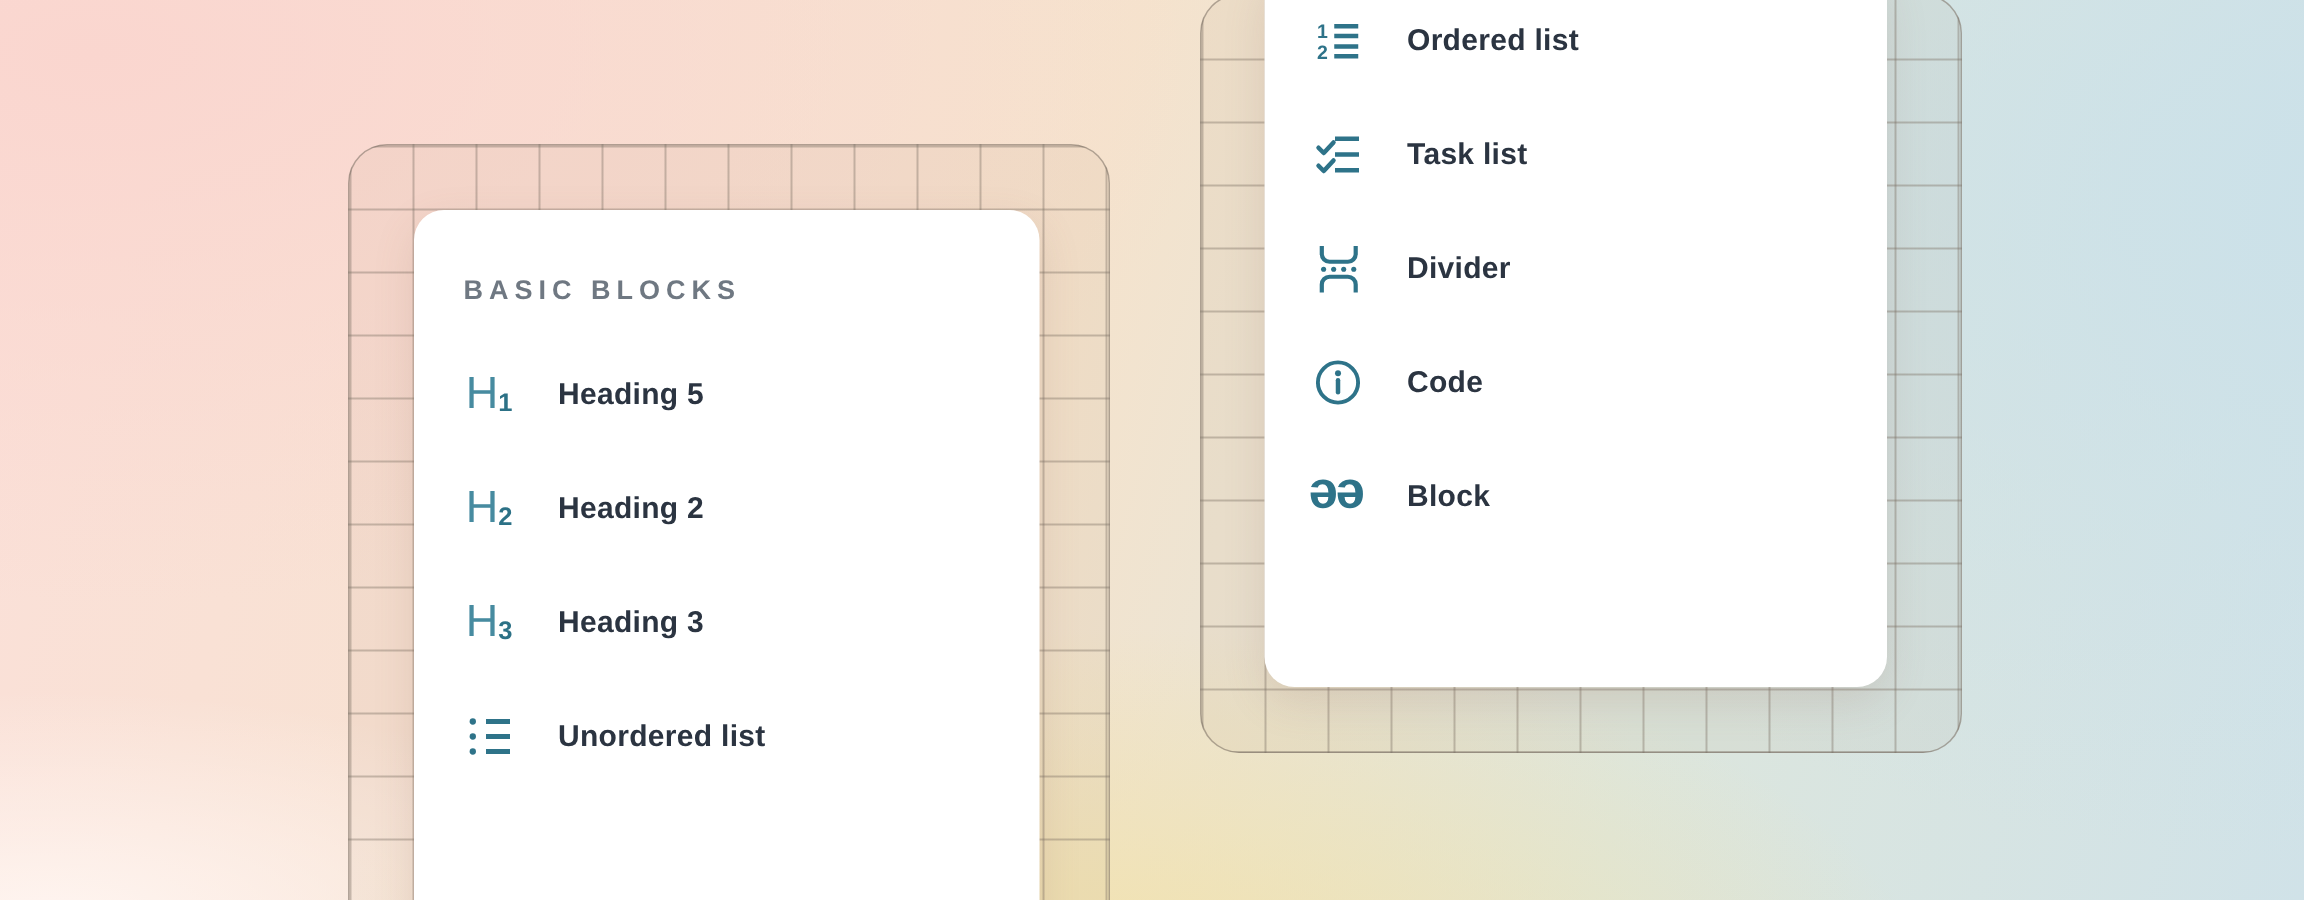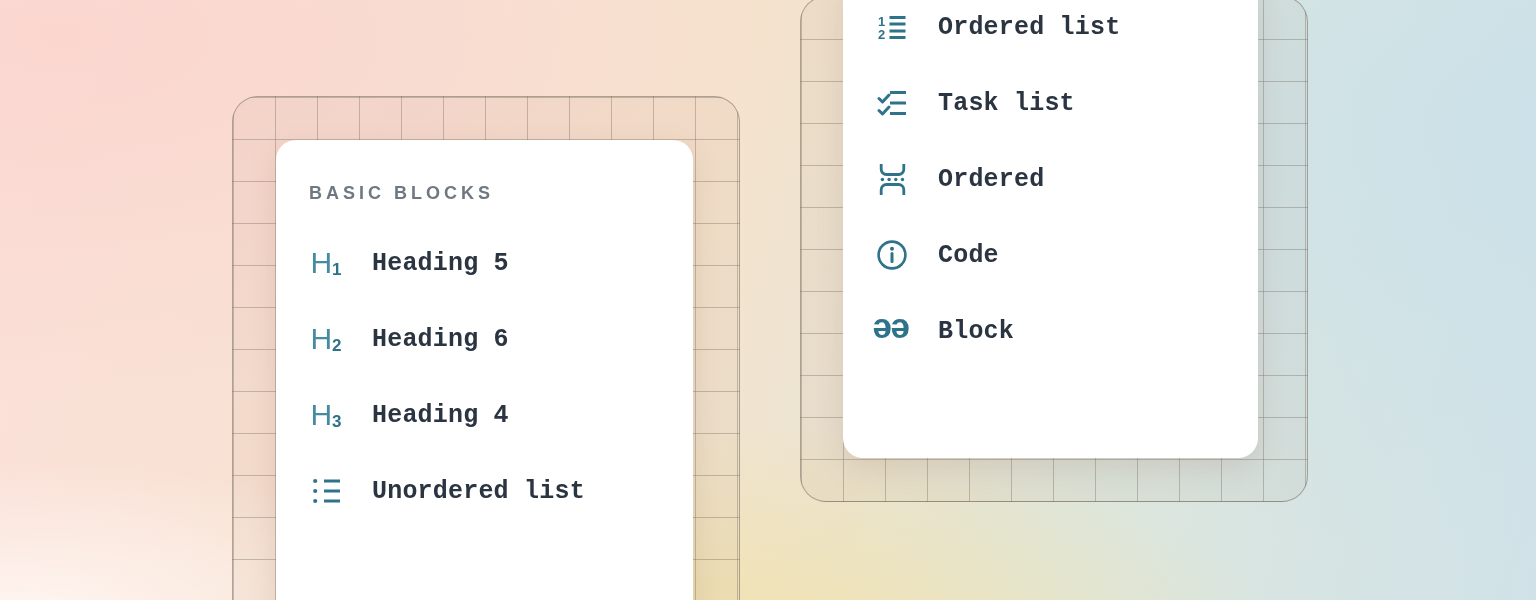--- a/index.html
+++ b/index.html
@@ -34,21 +34,21 @@
   .card-right{left:843px;top:-20px;width:415px;height:478px;padding:9px 0 0 32px;}
   .card-header{
     height:26px;line-height:26px;margin-bottom:19px;
     font-size:18px;font-weight:700;letter-spacing:4px;color:#6f7882;
   }
   .menu-item{display:flex;align-items:center;height:76px;cursor:pointer;}
   .icon{
     width:34px;display:flex;justify-content:center;align-items:center;
     color:#2e7389;flex:0 0 34px;
   }
-  .label{margin-left:29px;font-size:25px;font-weight:700;color:#2b3441;letter-spacing:0.2px;font-family:Liberation Mono, monospace;}
+  .label{margin-left:29px;font-size:20px;font-weight:700;color:#2b3441;letter-spacing:0.2px;}
   .h-icon{display:flex;align-items:baseline;color:#2e7389;}
   .h-letter{font-size:30px;font-weight:400;line-height:1;color:#478ba0;}
   .h-sub{font-size:17px;font-weight:700;line-height:1;transform:translateY(2px);color:#2c7186;}
   .quote-glyph{
     display:inline-block;transform:rotate(180deg);
     font-size:35px;font-weight:700;line-height:0.8;letter-spacing:-1.5px;color:#2e7389;
   }
   svg{display:block;}
   svg text{font-family:"Liberation Sans",sans-serif;}
 </style>
@@ -74,31 +74,31 @@
       <span class="label">Heading 5</span>
     </div>
 
     <div class="menu-item">
       <span class="icon">
         <span class="h-icon">
             <span class="h-letter">H</span>
             <span class="h-sub">2</span>
           </span>
       </span>
-      <span class="label">Heading 6</span>
+      <span class="label">Heading 2</span>
     </div>
 
     <div class="menu-item">
       <span class="icon">
         <span class="h-icon">
             <span class="h-letter">H</span>
             <span class="h-sub">3</span>
           </span>
       </span>
-      <span class="label">Heading 4</span>
+      <span class="label">Heading 3</span>
     </div>
 
     <div class="menu-item">
       <span class="icon">
         <svg width="29" height="30" viewBox="0 0 29 30">
           <path d="M12 5h16M12 15h16M12 25h16" stroke="currentColor" stroke-width="3.2" fill="none"></path>
           <circle cx="3.2" cy="5" r="2.1" fill="currentColor"></circle>
           <circle cx="3.2" cy="15" r="2.1" fill="currentColor"></circle>
           <circle cx="3.2" cy="25" r="2.1" fill="currentColor"></circle>
         </svg>
@@ -135,21 +135,21 @@
       <span class="icon">
         <svg width="27" height="33" viewBox="0 0 27 33">
           <path d="M2.2 1v5.3a5.2 5.2 0 0 0 5.2 5.2h12.2a5.2 5.2 0 0 0 5.2-5.2V1" stroke="currentColor" stroke-width="2.8" fill="none"></path>
           <path d="M2.2 32v-5.3a5.2 5.2 0 0 1 5.2-5.2h12.2a5.2 5.2 0 0 1 5.2 5.2V32" stroke="currentColor" stroke-width="2.8" fill="none"></path>
           <circle cx="3.4" cy="16.5" r="1.7" fill="currentColor"></circle>
           <circle cx="10.1" cy="16.5" r="1.7" fill="currentColor"></circle>
           <circle cx="16.8" cy="16.5" r="1.7" fill="currentColor"></circle>
           <circle cx="23.5" cy="16.5" r="1.7" fill="currentColor"></circle>
         </svg>
       </span>
-      <span class="label">Ordered</span>
+      <span class="label">Divider</span>
     </div>
 
     <div class="menu-item">
       <span class="icon">
         <svg width="32" height="32" viewBox="0 0 32 32">
           <circle cx="16" cy="16" r="13.4" stroke="currentColor" stroke-width="2.6" fill="none"></circle>
           <circle cx="16" cy="9.8" r="2" fill="currentColor"></circle>
           <path d="M16 14.5v8" stroke="currentColor" stroke-width="3" stroke-linecap="round" fill="none"></path>
         </svg>
       </span>

